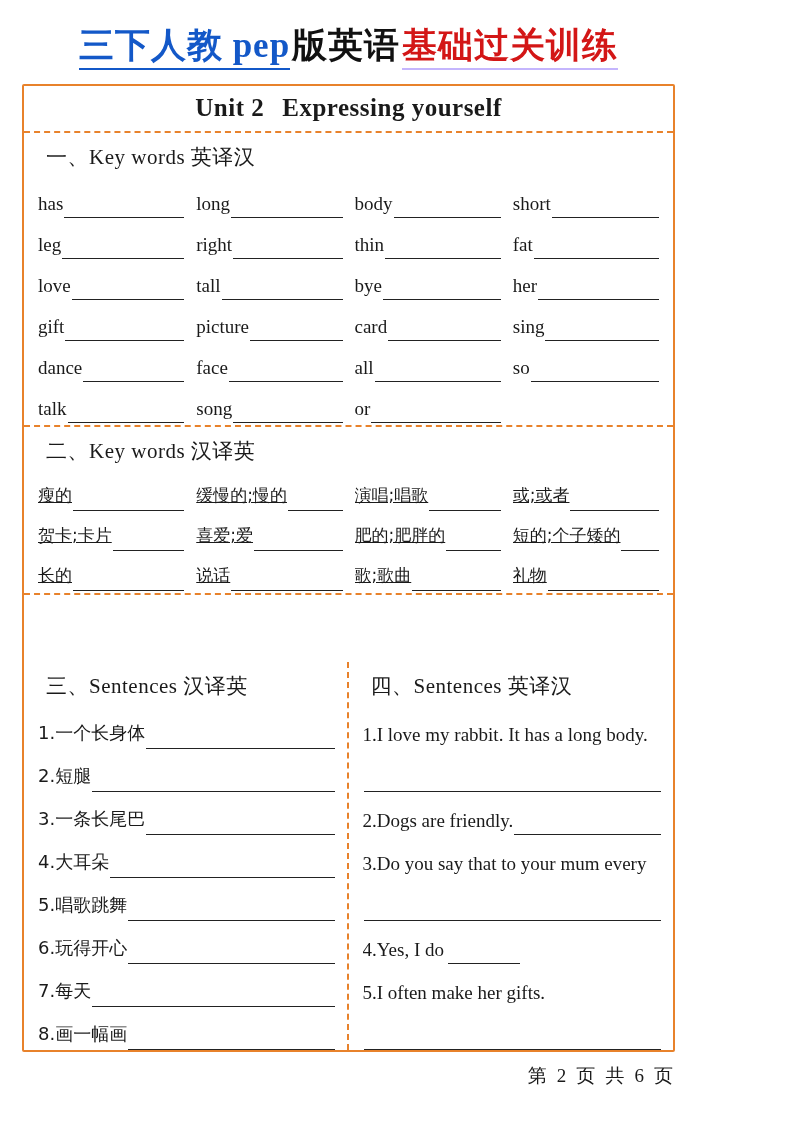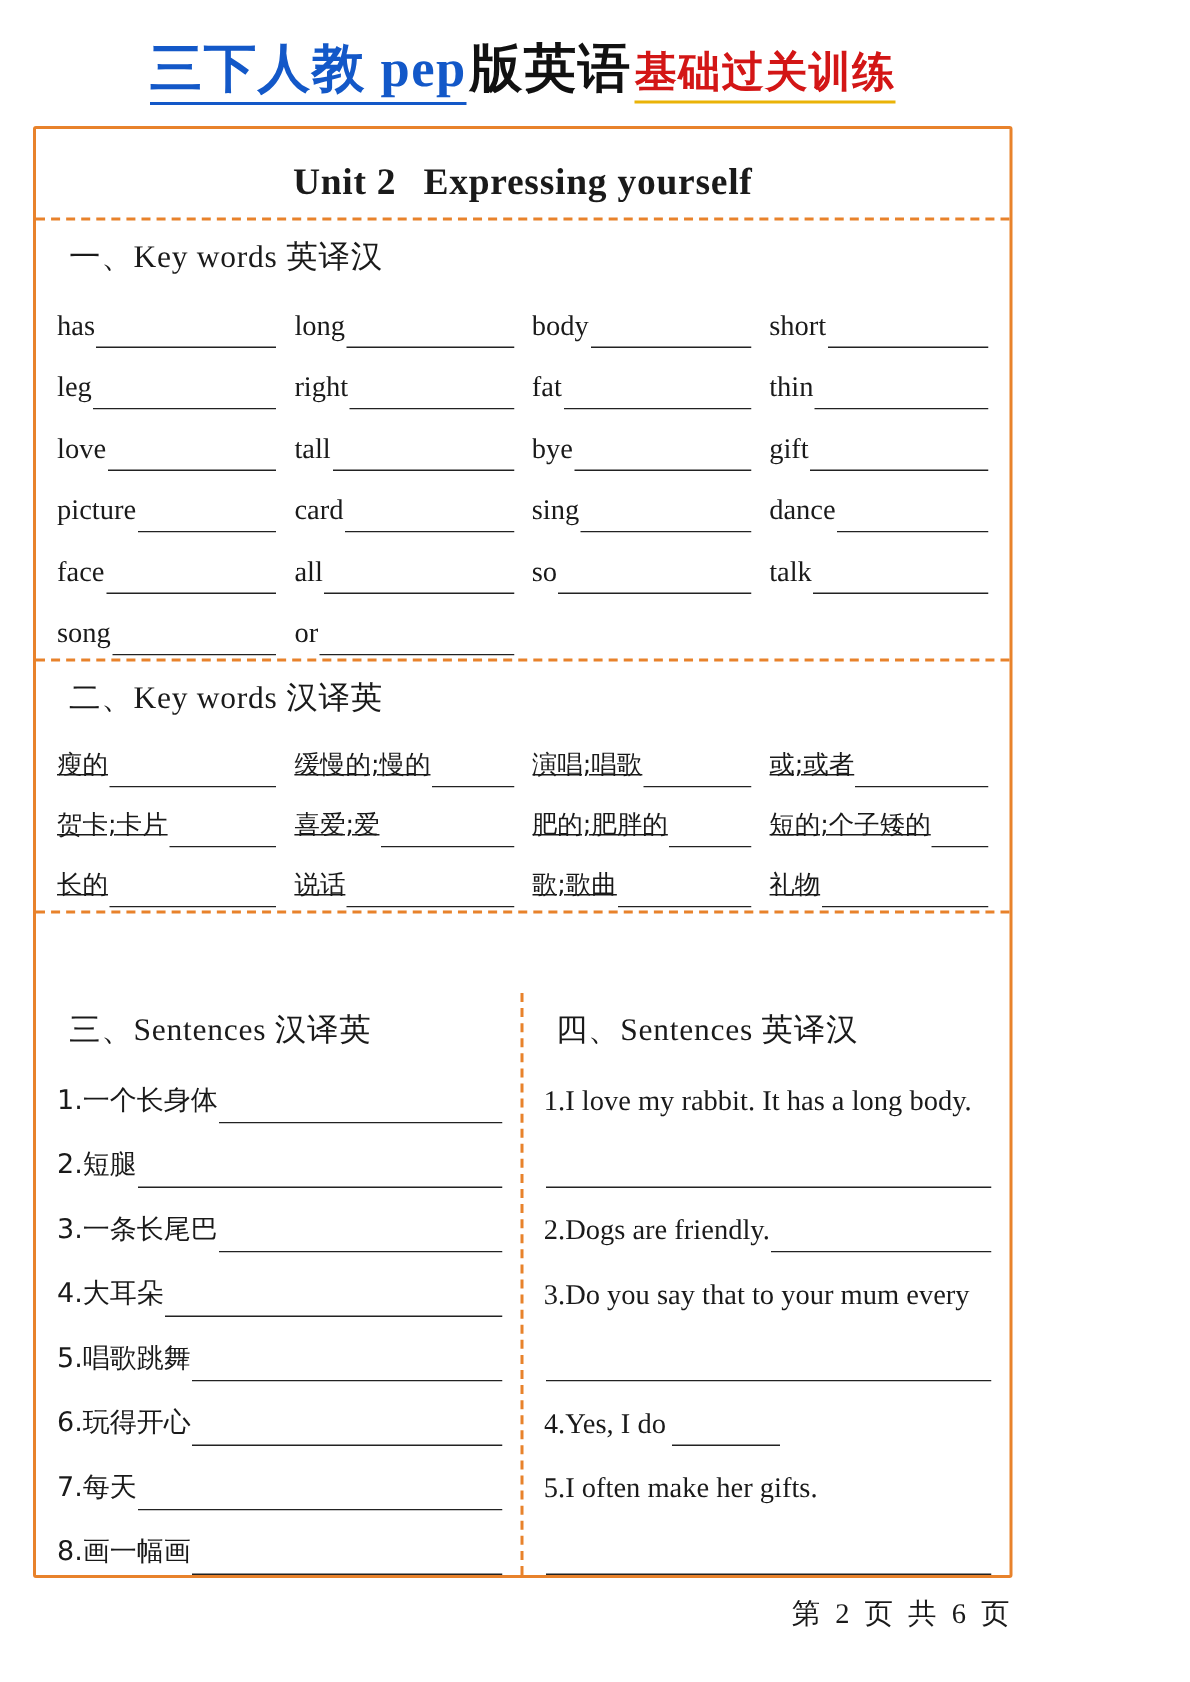--- a/index.html
+++ b/index.html
@@ -43,42 +43,42 @@
     color: #111;
     font-weight: bold;
     font-size: 35px;
     letter-spacing: 1px;
     padding: 0 2px 2px 2px;
     line-height: 1.15;
   }
   .title-red {
     color: #d31616;
     font-weight: bold;
-    font-size: 28px;
+    font-size: 35px;
     letter-spacing: 1px;
-    border-bottom: 2px solid #eab308;
+    border-bottom: 2px solid #c4b5fd;
     padding-bottom: 2px;
     line-height: 1.15;
   }
 
   
   .sheet {
     border: 2px solid #e8822b;
     border-radius: 2px;
     height: 968px;
     position: relative;
     display: flex;
     flex-direction: column;
   }
 
   .unit-head {
     text-align: center;
     font-size: 25px;
     font-weight: bold;
-    padding: 22px 0 9px 0;
+    padding: 8px 0 9px 0;
     letter-spacing: 0.5px;
   }
   .unit-head .u-num { margin-right: 18px; }
 
   .dashed-h {
     border-top: 2px dashed #e8822b;
     width: 100%;
   }
 
   .section { padding: 6px 14px 2px 14px; }
@@ -206,37 +206,41 @@
           </div>
         <div class="blank-item">
             <span class="word">leg</span>
             <span class="rule"></span>
           </div>
         <div class="blank-item">
             <span class="word">right</span>
             <span class="rule"></span>
           </div>
         <div class="blank-item">
+            <span class="word">thin</span>
+            <span class="rule"></span>
+          </div>
+        <div class="blank-item">
             <span class="word">fat</span>
             <span class="rule"></span>
           </div>
         <div class="blank-item">
-            <span class="word">thin</span>
-            <span class="rule"></span>
-          </div>
-        <div class="blank-item">
             <span class="word">love</span>
             <span class="rule"></span>
           </div>
         <div class="blank-item">
             <span class="word">tall</span>
             <span class="rule"></span>
           </div>
         <div class="blank-item">
             <span class="word">bye</span>
+            <span class="rule"></span>
+          </div>
+        <div class="blank-item">
+            <span class="word">her</span>
             <span class="rule"></span>
           </div>
         <div class="blank-item">
             <span class="word">gift</span>
             <span class="rule"></span>
           </div>
         <div class="blank-item">
             <span class="word">picture</span>
             <span class="rule"></span>
           </div>

